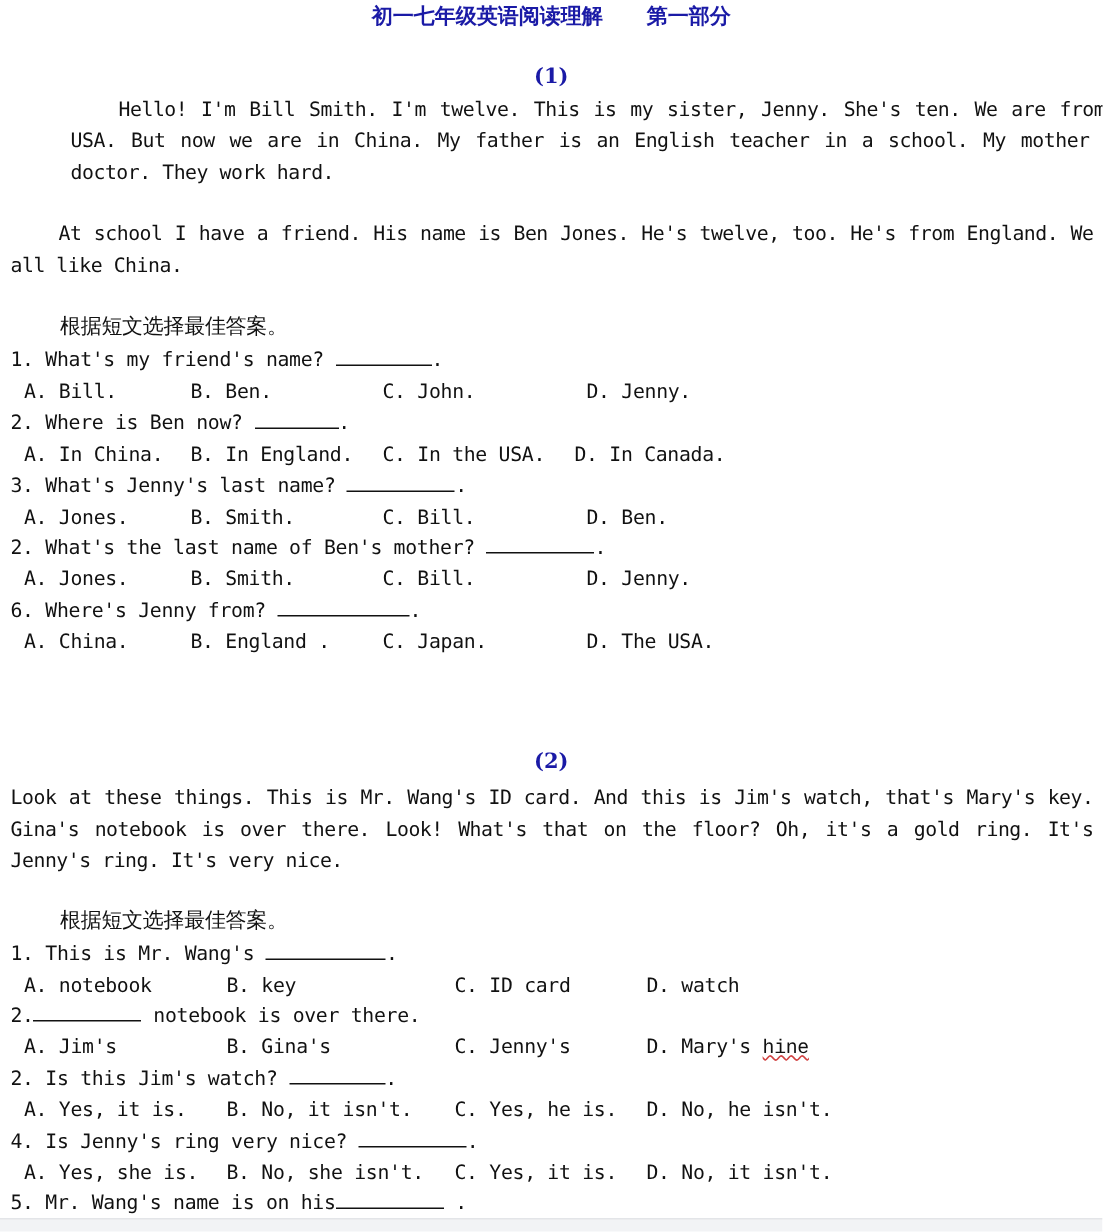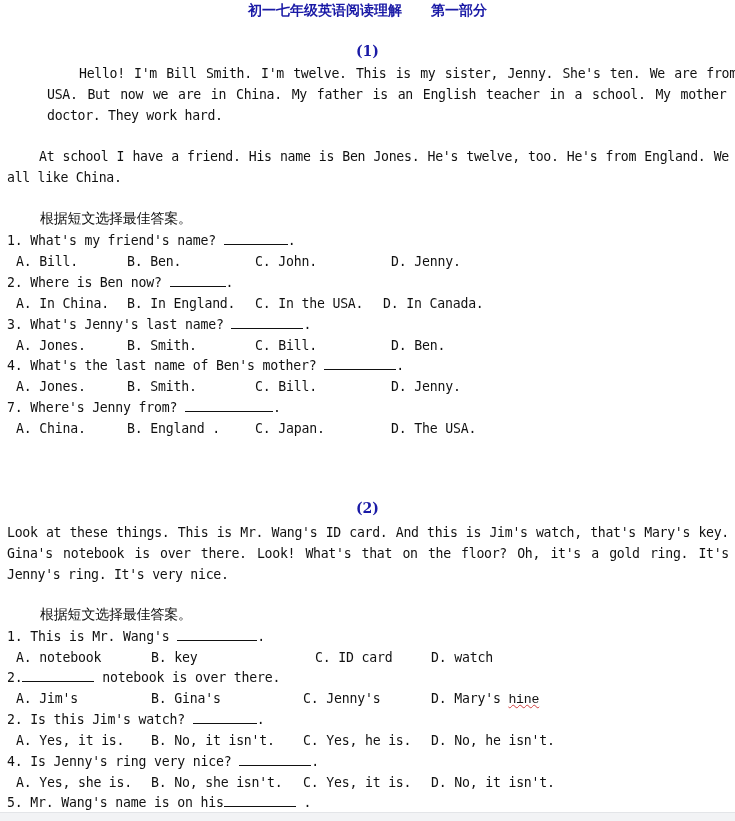--- a/index.html
+++ b/index.html
@@ -67,45 +67,45 @@
 </div>
 
 <div class="line" style="top:314px;"><span>3. What's Jenny's last name? </span><span class="blank" style="width:72px"></span><span>.</span></div>
 <div class="opts" style="top:335px;">
   <span style="left:0">A. Jones.</span>
   <span style="left:111px">B. Smith.</span>
   <span style="left:239px">C. Bill.</span>
   <span style="left:375px">D. Ben.</span>
 </div>
 
-<div class="line" style="top:355px;"><span>4. What's the last name of Ben's mother? </span><span class="blank" style="width:72px"></span><span>.</span></div>
+<div class="line" style="top:355px;"><span>2. What's the last name of Ben's mother? </span><span class="blank" style="width:72px"></span><span>.</span></div>
 <div class="opts" style="top:376px;">
   <span style="left:0">A. Jones.</span>
   <span style="left:111px">B. Smith.</span>
   <span style="left:239px">C. Bill.</span>
   <span style="left:375px">D. Jenny.</span>
 </div>
 
-<div class="line" style="top:397px;"><span>7. Where's Jenny from? </span><span class="blank" style="width:88px"></span><span>.</span></div>
+<div class="line" style="top:397px;"><span>6. Where's Jenny from? </span><span class="blank" style="width:88px"></span><span>.</span></div>
 <div class="opts" style="top:418px;">
   <span style="left:0">A. China.</span>
   <span style="left:111px">B. England .</span>
   <span style="left:239px">C. Japan.</span>
   <span style="left:375px">D. The USA.</span>
 </div>
 
 <div class="section-num" style="top:500px;">(2)</div>
 <div class="para" style="top:522px;">Look at these things. This is Mr. Wang's ID card. And this is Jim's watch, that's Mary's key. Gina's notebook is over there. Look! What's that on the floor? Oh, it's a gold ring. It's Jenny's ring. It's very nice.</div>
 <div class="line cn" style="top:604px; left:40px;">根据短文选择最佳答案。</div>
 
 <div class="line" style="top:626px;"><span>1. This is Mr. Wang's </span><span class="blank" style="width:80px"></span><span>.</span></div>
 <div class="opts" style="top:647px;">
   <span style="left:0">A. notebook</span>
   <span style="left:135px">B. key</span>
-  <span style="left:299px">C. ID card</span>
+  <span style="left:287px">C. ID card</span>
   <span style="left:415px">D. watch</span>
 </div>
 
 <div class="line" style="top:667px;"><span>2.</span><span class="blank" style="width:72px"></span><span> notebook is over there.</span></div>
 <div class="opts" style="top:688px;">
   <span style="left:0">A. Jim's</span>
   <span style="left:135px">B. Gina's</span>
   <span style="left:287px">C. Jenny's</span>
   <span style="left:415px"><span style="position:static">D. Mary's </span><span style="position:static" class="squiggle">hine</span></span>
 </div>

